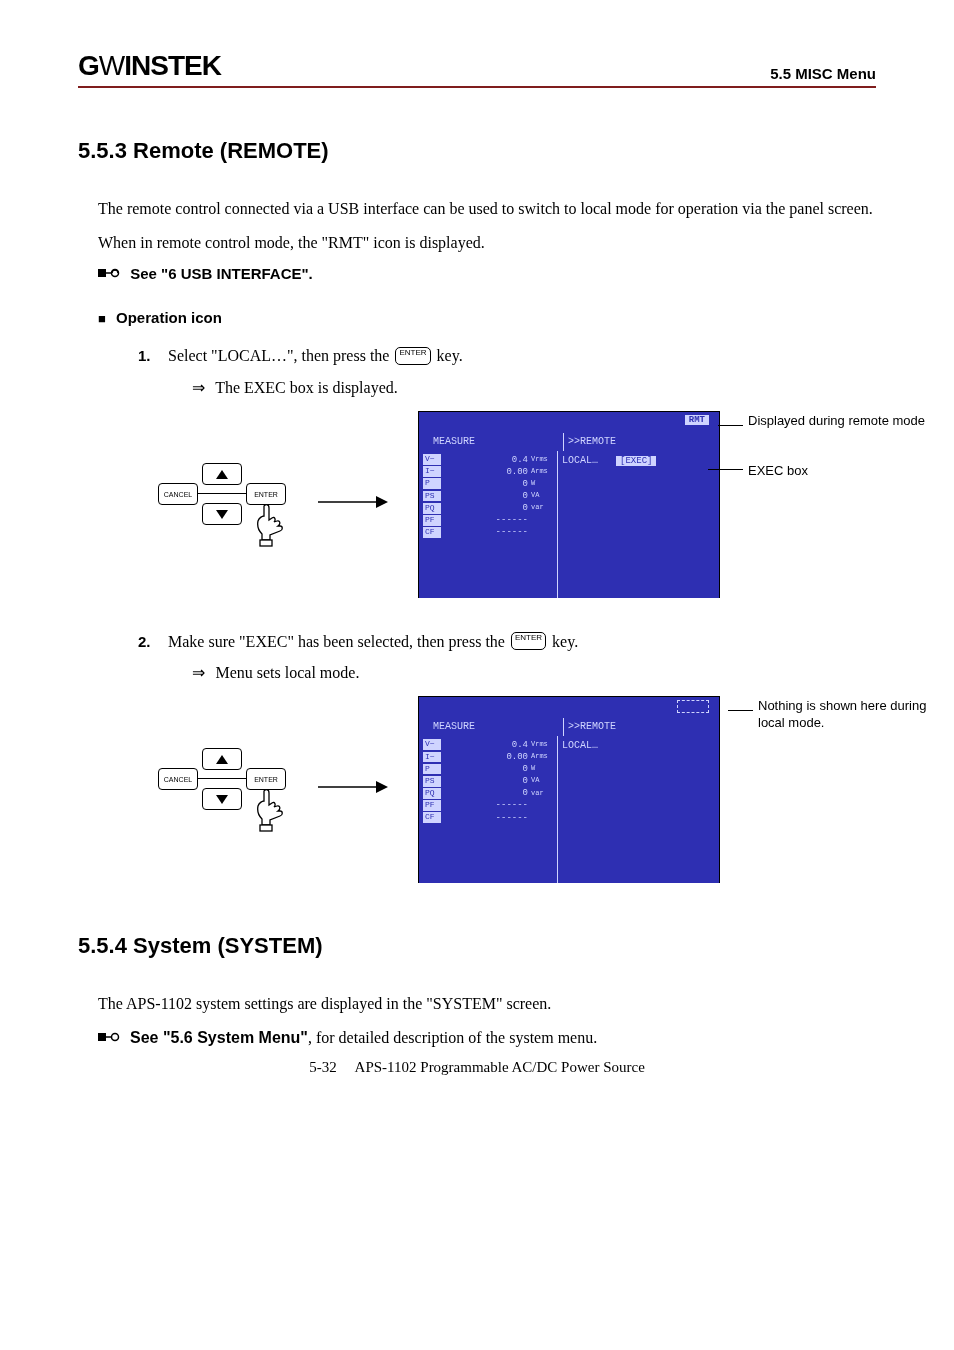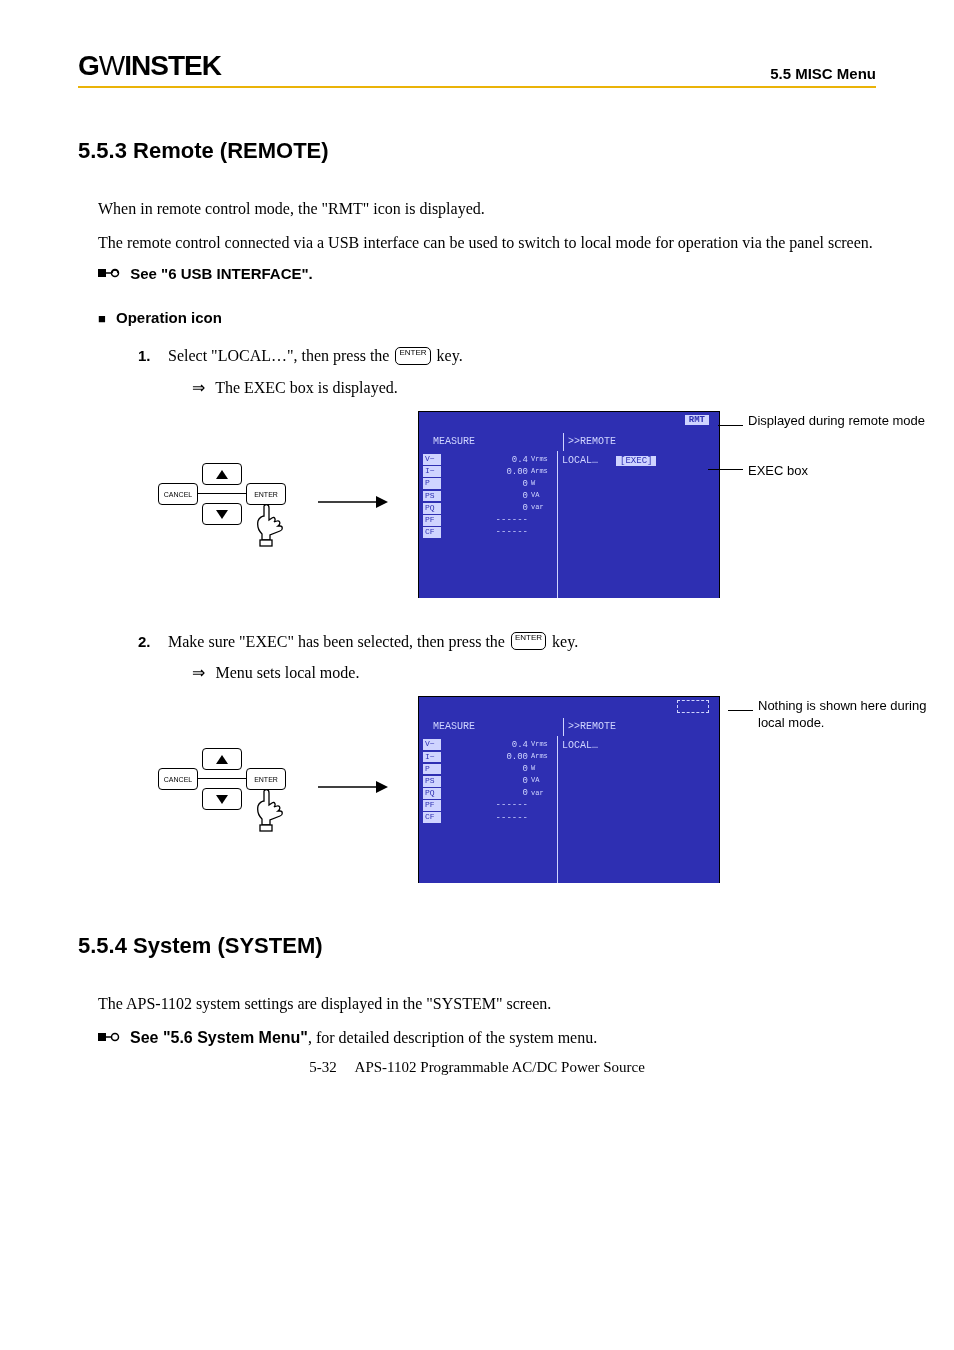--- a/index.html
+++ b/index.html
@@ -12,21 +12,21 @@
   }
   .page {
     padding: 50px 78px 40px 78px;
     box-sizing: border-box;
     width: 954px;
   }
   .header {
     display: flex;
     justify-content: space-between;
     align-items: flex-end;
-    border-bottom: 2px solid #eab308;
+    border-bottom: 2px solid #7f1d1d;
     padding-bottom: 4px;
     margin-bottom: 50px;
   }
   .logo {
     font-family: Arial, Helvetica, sans-serif;
     font-size: 28px;
     font-weight: 900;
     letter-spacing: -1px;
   }
   .logo .thin { font-weight: 400; }
@@ -267,22 +267,22 @@
 <div class="page">
 
   <div class="header">
     <div class="logo">G<span class="thin">W</span>INSTEK</div>
     <div class="hdr-right">5.5 MISC Menu</div>
   </div>
 
   <h2 class="section">5.5.3  Remote (REMOTE)</h2>
 
   <div class="indent1">
+    <p class="body-text">The remote control connected via a USB interface can be used to switch to local mode for operation via the panel screen.</p>
     <p class="body-text">When in remote control mode, the "RMT" icon is displayed.</p>
-    <p class="body-text">The remote control connected via a USB interface can be used to switch to local mode for operation via the panel screen.</p>
     <p class="see-line">
       <span class="see-icon">
         <svg width="22" height="14" viewBox="0 0 22 14">
             <rect x="0" y="3" width="8" height="8" fill="#000"></rect>
             <path d="M8 7 H14" stroke="#000" stroke-width="1.5"></path>
             <circle cx="17" cy="7" r="3.5" fill="none" stroke="#000" stroke-width="1.5"></circle>
             <path d="M14 7 A3 3 0 0 1 20 7" fill="none" stroke="#000" stroke-width="1.5"></path>
           </svg>
       </span>
       <span class="see-bold">See "6  USB INTERFACE".</span>

